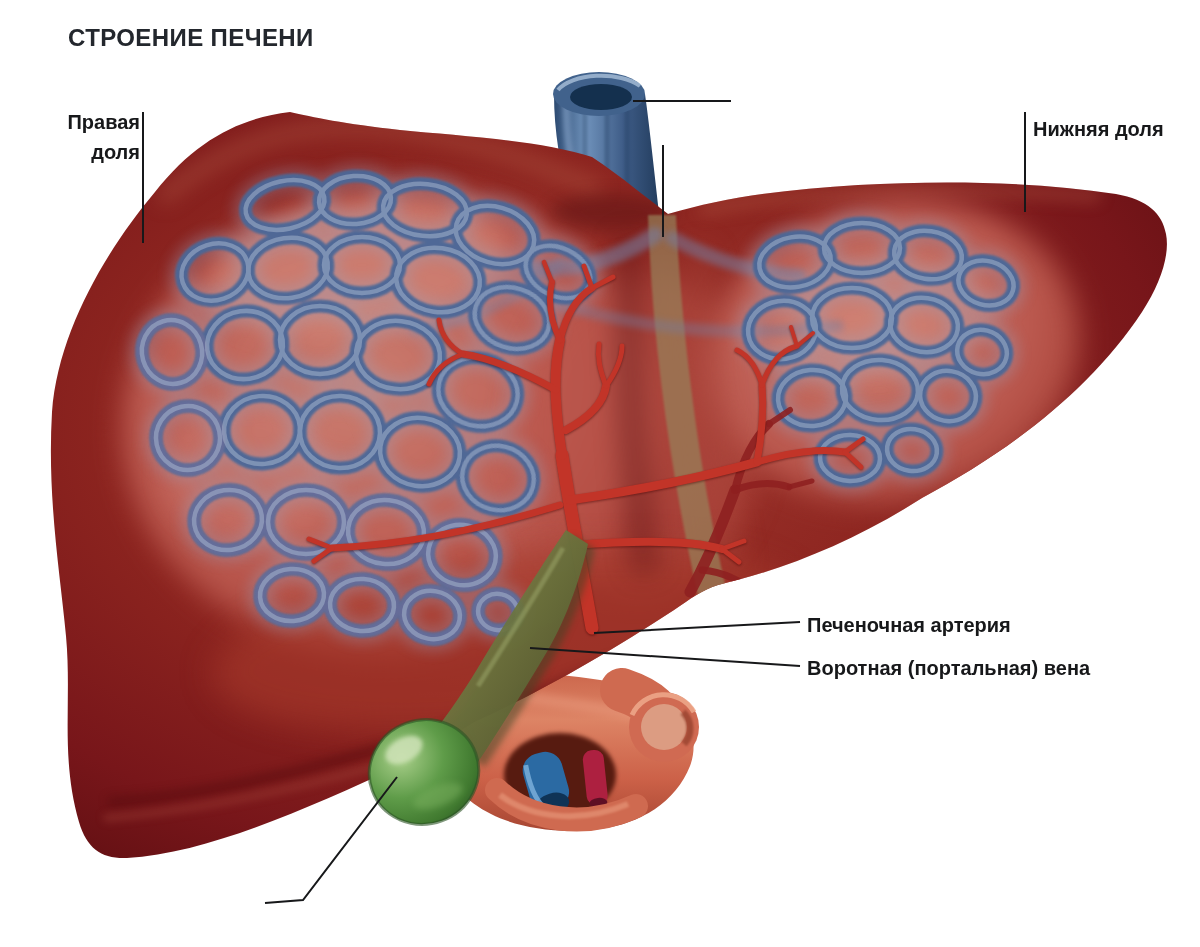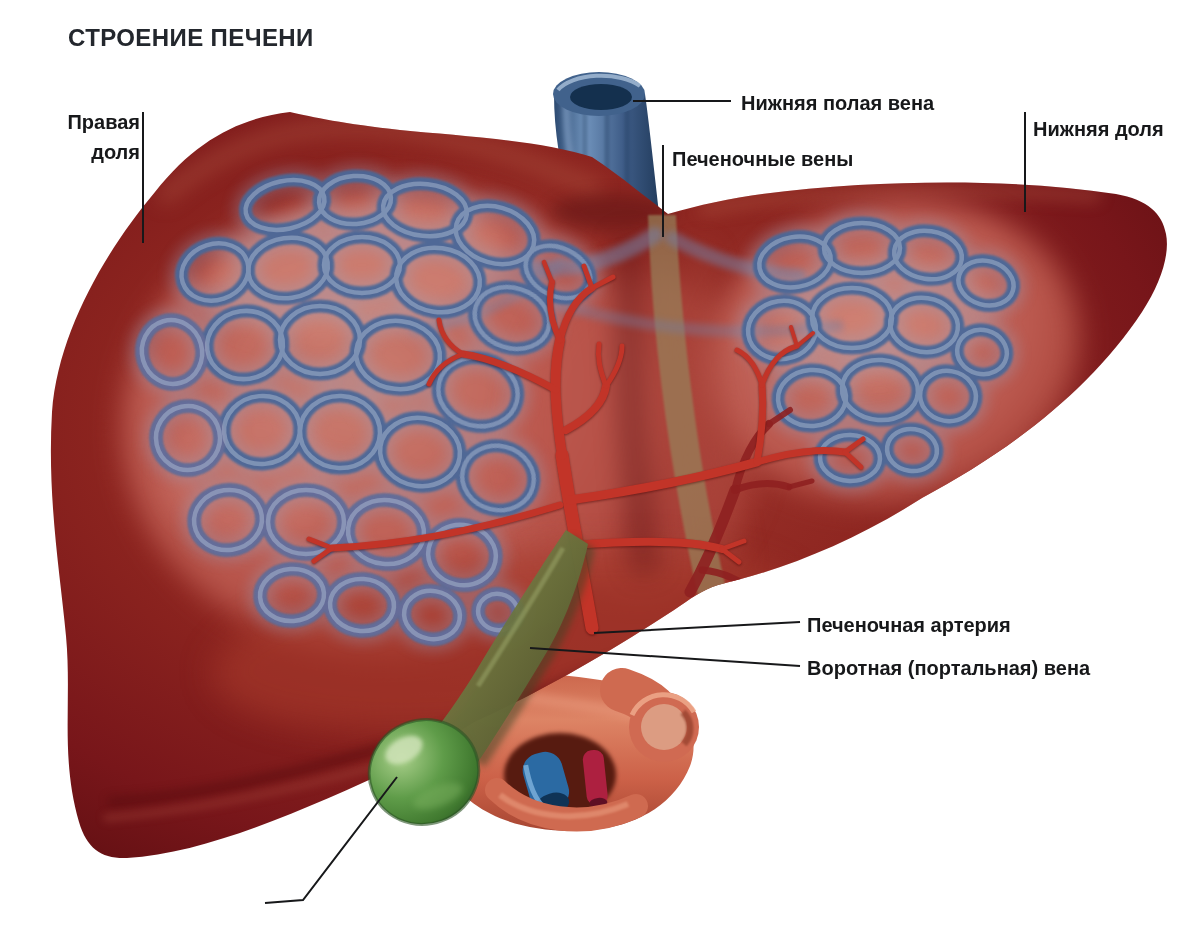--- a/index.html
+++ b/index.html
@@ -267,19 +267,17 @@
     <path d="M1025,112 V212"></path>
     <path d="M800,622 L594,633"></path>
     <path d="M800,666 L530,648"></path>
     <path d="M265,903 L303,900 L397,777"></path>
   </g>
 </svg>
 
 <div class="title">СТРОЕНИЕ ПЕЧЕНИ</div>
 <div class="lbl two" style="left:28px;top:107px;width:112px">Правая
 доля</div>
-<div class="lbl" style="left:741px;top:88px">Нижняя полая вена</div>
-<div class="lbl" style="left:672px;top:144px">Печеночные вены</div>
 <div class="lbl" style="left:1033px;top:114px">Нижняя доля</div>
 <div class="lbl" style="left:807px;top:610px">Печеночная артерия</div>
 <div class="lbl" style="left:807px;top:653px">Воротная (портальная) вена</div>
 
 </div>
 
 </body></html>

